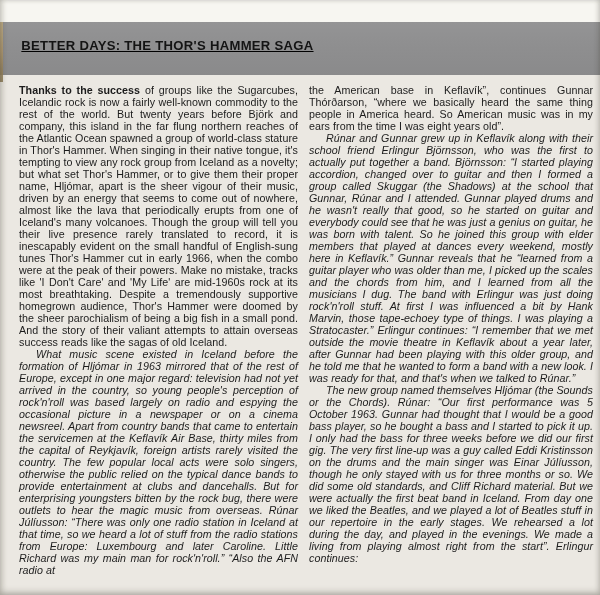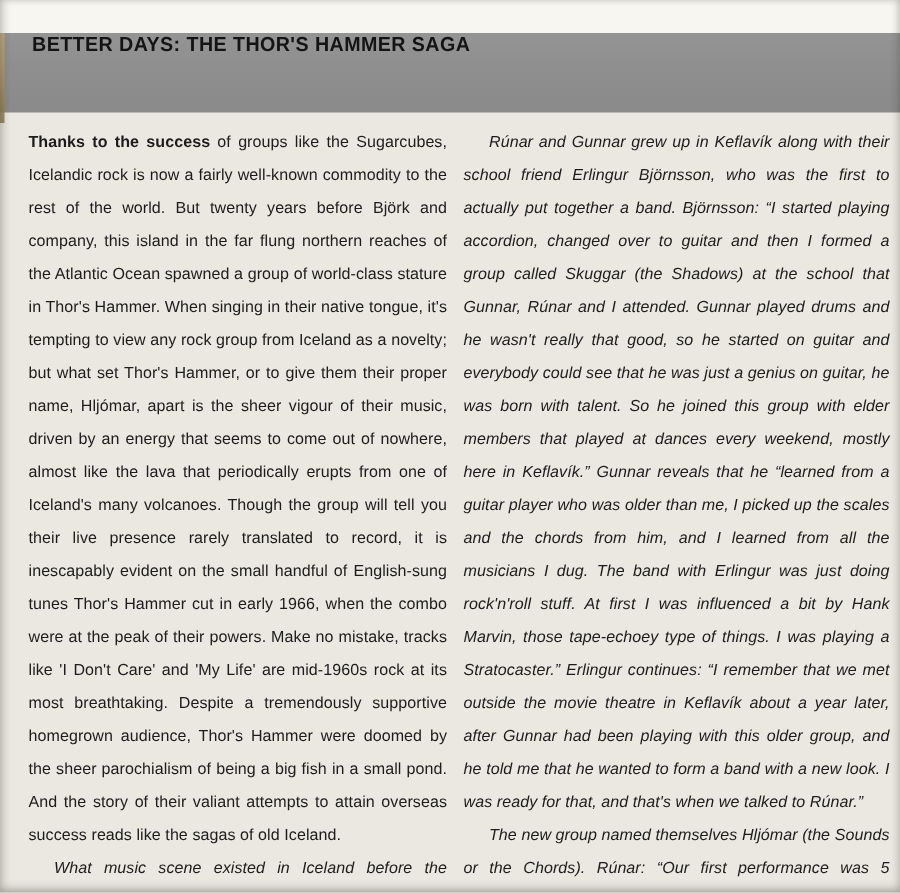--- a/index.html
+++ b/index.html
@@ -18,21 +18,22 @@
     position:relative;
   }
   .top-strip{
     height:22px;
     background:var(--top-strip);
   }
   .header-bar{
     height:53px;
     background:linear-gradient(180deg, #949495 0%, var(--bar) 40%, #8a8a8b 100%);
     display:flex;
-    align-items:flex-start;
+    align-items:center;
+    text-decoration:underline;
   }
   .page-title{
     font-size:13.5px;
     font-weight:700;
     letter-spacing:0.3px;
     color:var(--title-color);
     padding:0 0 7px 22px;
     white-space:nowrap;
     transform:scaleX(0.97);
     transform-origin:left bottom;
@@ -58,21 +59,21 @@
   .col{
     width:279px;
     flex:0 0 279px;
   }
   .col.right{
     width:284px;
     flex:0 0 284px;
   }
   .para{
     font-size:10.7px;
-    line-height:22px;
+    line-height:12px;
     color:var(--text-color);
     text-align:justify;
     letter-spacing:0.05px;
   }
   .para.indent{
     text-indent:17px;
     font-style:italic;
   }
   .para strong{
     font-weight:700;
@@ -88,18 +89,19 @@
 </div>
 
 <div class="scan-edge"></div>
 
 <div class="article">
   <div class="col left">
       <p class="para"><strong>Thanks to the success</strong> of groups like the Sugarcubes, Icelandic rock is now a fairly well-known commodity to the rest of the world. But twenty years before Björk and company, this island in the far flung northern reaches of the Atlantic Ocean spawned a group of world-class stature in Thor's Hammer. When singing in their native tongue, it's tempting to view any rock group from Iceland as a novelty; but what set Thor's Hammer, or to give them their proper name, Hljómar, apart is the sheer vigour of their music, driven by an energy that seems to come out of nowhere, almost like the lava that periodically erupts from one of Iceland's many volcanoes. Though the group will tell you their live presence rarely translated to record, it is inescapably evident on the small handful of English-sung tunes Thor's Hammer cut in early 1966, when the combo were at the peak of their powers. Make no mistake, tracks like 'I Don't Care' and 'My Life' are mid-1960s rock at its most breathtaking. Despite a tremendously supportive homegrown audience, Thor's Hammer were doomed by the sheer parochialism of being a big fish in a small pond. And the story of their valiant attempts to attain overseas success reads like the sagas of old Iceland.</p>
       <p class="para indent">What music scene existed in Iceland before the formation of Hljómar in 1963 mirrored that of the rest of Europe, except in one major regard: television had not yet arrived in the country, so young people's perception of rock'n'roll was based largely on radio and espying the occasional picture in a newspaper or on a cinema newsreel. Apart from country bands that came to entertain the servicemen at the Keflavík Air Base, thirty miles from the capital of Reykjavík, foreign artists rarely visited the country. The few popular local acts were solo singers, otherwise the public relied on the typical dance bands to provide entertainment at clubs and dancehalls. But for enterprising youngsters bitten by the rock bug, there were outlets to hear the magic music from overseas. Rúnar Júlíusson: “There was only one radio station in Iceland at that time, so we heard a lot of stuff from the radio stations from Europe: Luxembourg and later Caroline. Little Richard was my main man for rock'n'roll.” “Also the AFN radio at</p>
     </div>
   <div class="col right">
+      <p class="para">the American base in Keflavík”, continues Gunnar Thórðarson, “where we basically heard the same thing people in America heard. So American music was in my ears from the time I was eight years old”.</p>
       <p class="para indent">Rúnar and Gunnar grew up in Keflavík along with their school friend Erlingur Björnsson, who was the first to actually put together a band. Björnsson: “I started playing accordion, changed over to guitar and then I formed a group called Skuggar (the Shadows) at the school that Gunnar, Rúnar and I attended. Gunnar played drums and he wasn't really that good, so he started on guitar and everybody could see that he was just a genius on guitar, he was born with talent. So he joined this group with elder members that played at dances every weekend, mostly here in Keflavík.” Gunnar reveals that he “learned from a guitar player who was older than me, I picked up the scales and the chords from him, and I learned from all the musicians I dug. The band with Erlingur was just doing rock'n'roll stuff. At first I was influenced a bit by Hank Marvin, those tape-echoey type of things. I was playing a Stratocaster.” Erlingur continues: “I remember that we met outside the movie theatre in Keflavík about a year later, after Gunnar had been playing with this older group, and he told me that he wanted to form a band with a new look. I was ready for that, and that's when we talked to Rúnar.”</p>
       <p class="para indent">The new group named themselves Hljómar (the Sounds or the Chords). Rúnar: “Our first performance was 5 October 1963. Gunnar had thought that I would be a good bass player, so he bought a bass and I started to pick it up. I only had the bass for three weeks before we did our first gig. The very first line-up was a guy called Eddi Kristinsson on the drums and the main singer was Einar Júlíusson, though he only stayed with us for three months or so. We did some old standards, and Cliff Richard material. But we were actually the first beat band in Iceland. From day one we liked the Beatles, and we played a lot of Beatles stuff in our repertoire in the early stages. We rehearsed a lot during the day, and played in the evenings. We made a living from playing almost right from the start”. Erlingur continues:</p>
     </div>
 </div>
 
 <div class="page-shade"></div>
 
 </body></html>

